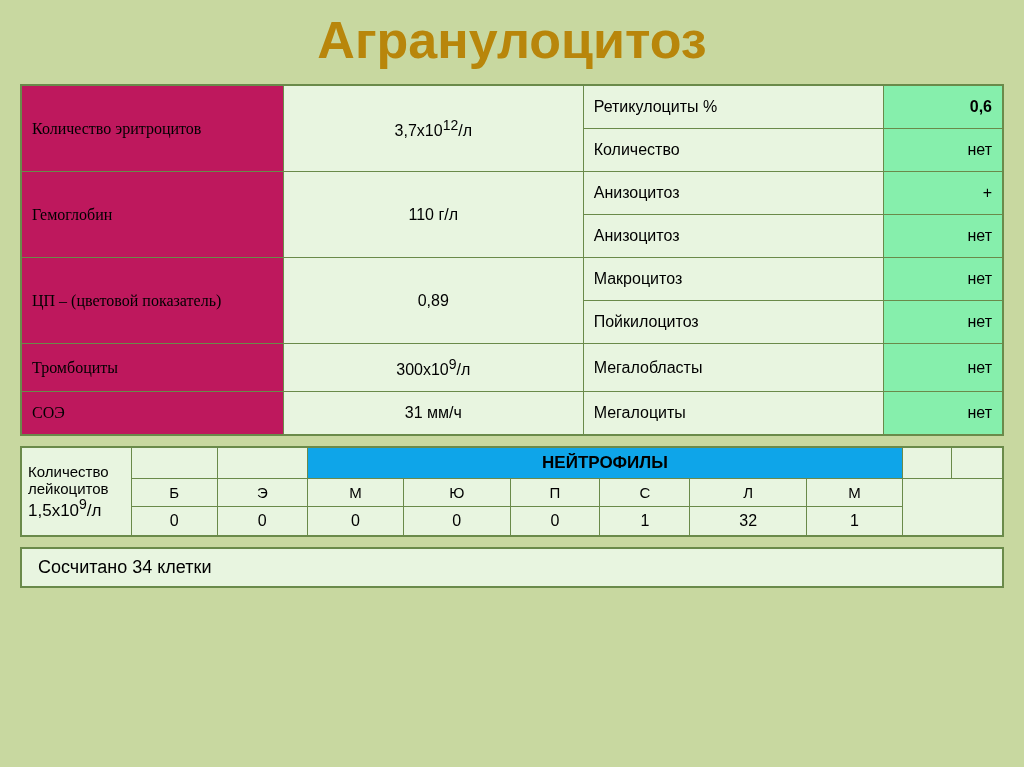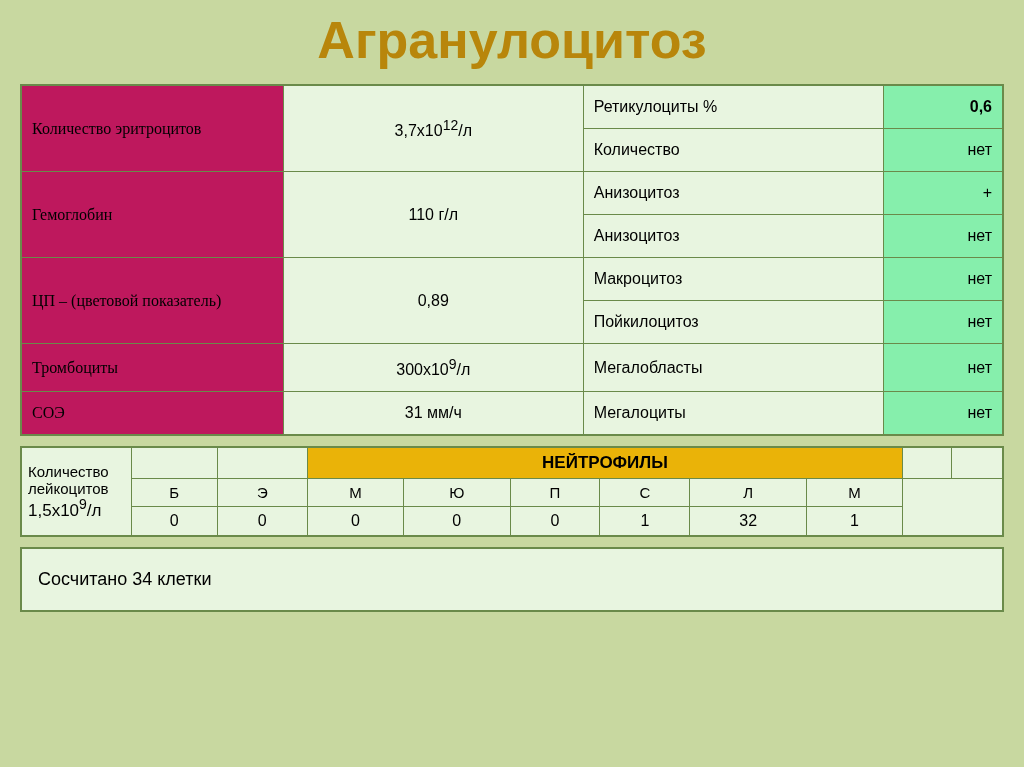--- a/index.html
+++ b/index.html
@@ -84,38 +84,38 @@
       font-size: 15px;
       vertical-align: middle;
       background: #e8f5e0;
       width: 110px;
       margin-top: 12px;
     }
 
     .leuko-table .neytro-header {
       font-weight: bold;
       font-size: 17px;
-      background: #eab308;
+      background: #0ea5e9;
     }
 
     .leuko-table .sub-header {
       background: #e8f5e0;
       font-size: 15px;
     }
 
     .leuko-bold {
       font-weight: normal;
       font-size: 17px;
     }
 
     .note-box {
       width: 100%;
       background: #e8f5e0;
       border: 2px solid #6a8a4a;
-      padding: 20px 16px;
+      padding: 8px 16px;
       font-size: 18px;
     }
 
     sup {
       font-size: 14px;
     }
   </style>
 </head>
 <body>
 

